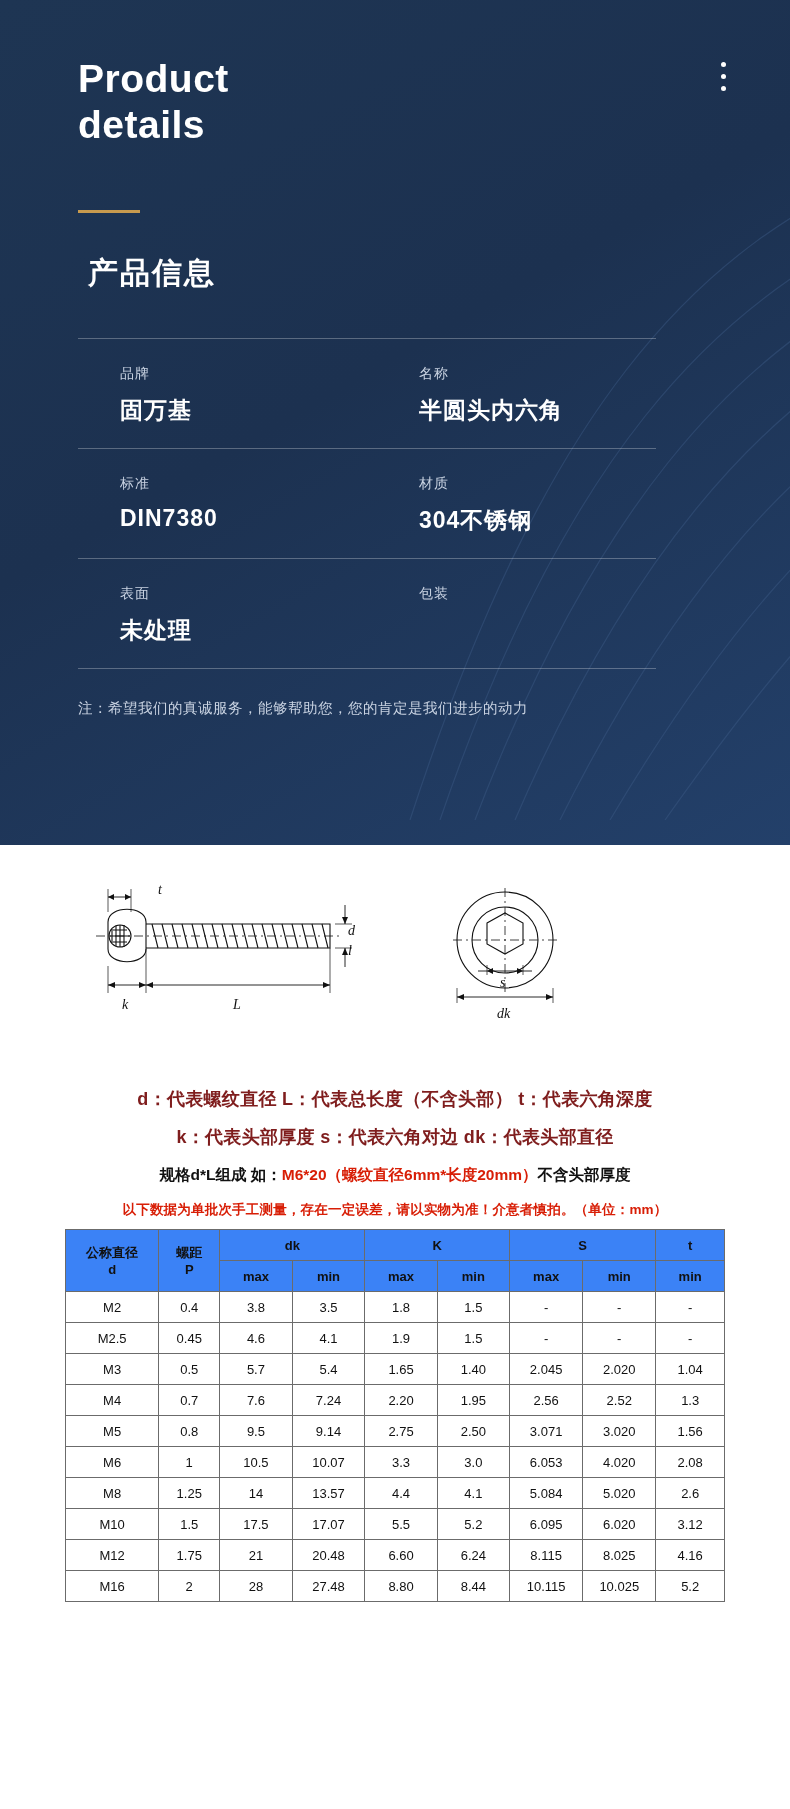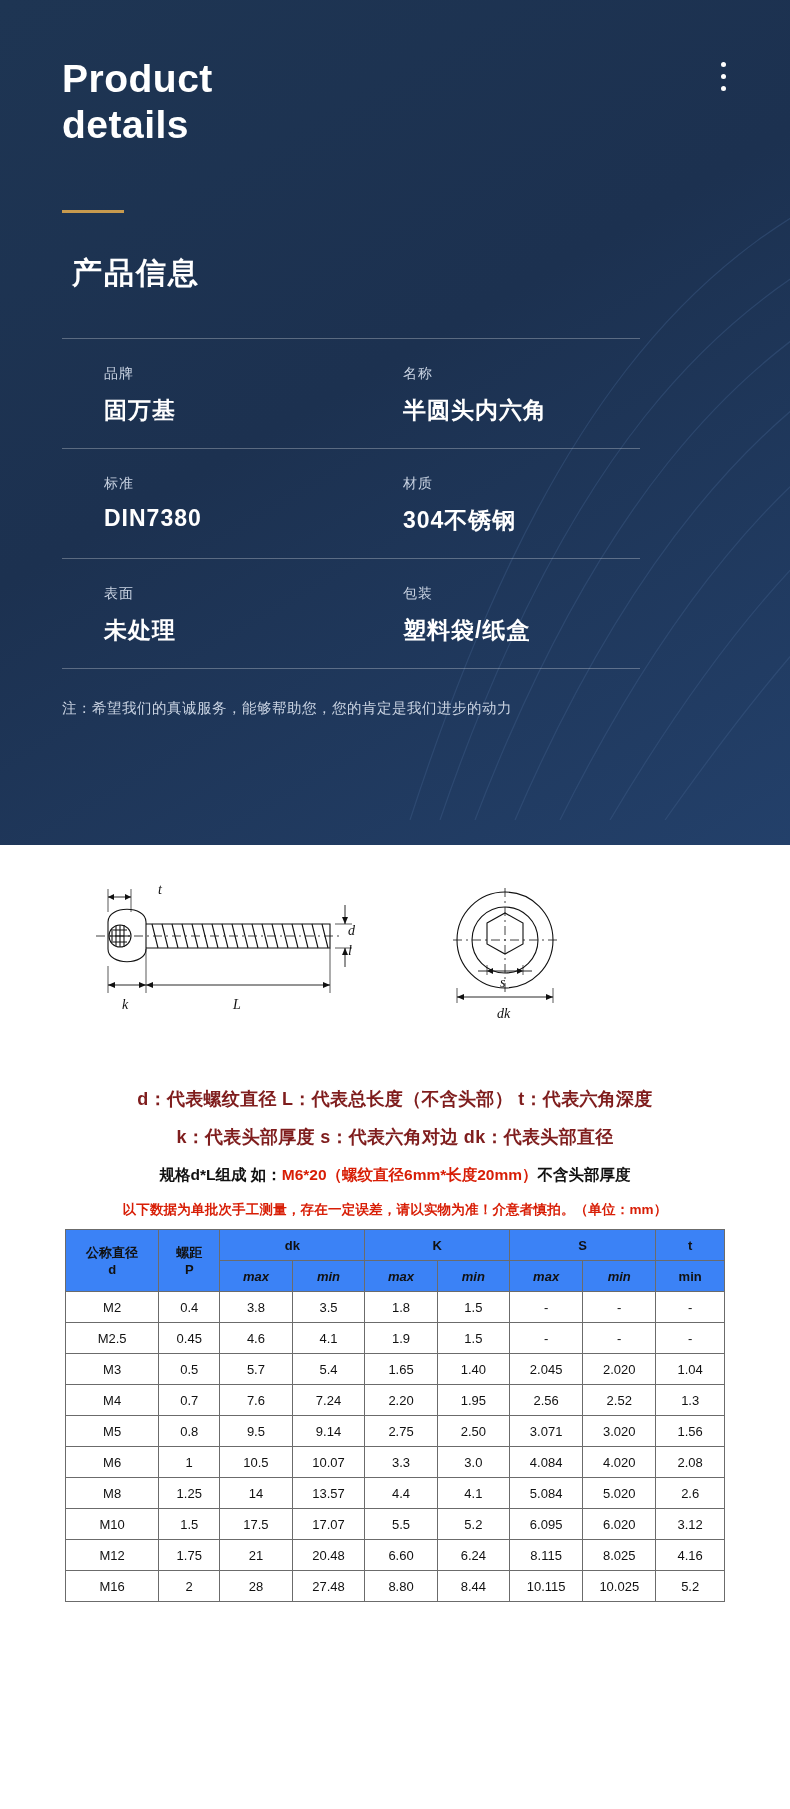--- a/index.html
+++ b/index.html
@@ -15,21 +15,21 @@
   .hero{
     position:relative;
     height:845px;
     background:linear-gradient(150deg,#1e3553 0%,#1c3150 45%,#23406a 100%);
     overflow:hidden;
   }
   .hero .swoosh{
     position:absolute;right:-120px;top:120px;width:620px;height:700px;
     pointer-events:none;opacity:.5;
   }
-  .hero .inner{position:relative;z-index:2;padding:56px 62px 0 62px;}
+  .hero .inner{position:relative;z-index:2;padding:56px 62px 0 78px;}
   .hero h1{
     margin:0;color:#ffffff;font-size:39px;line-height:46px;font-weight:bold;
     letter-spacing:.5px;
   }
   .dots{
     position:absolute;top:62px;right:64px;width:6px;
     display:flex;flex-direction:column;gap:7px;align-items:center;z-index:3;
   }
   .dots span{display:block;width:5px;height:5px;border-radius:50%;background:#ffffff;}
 
@@ -70,21 +70,21 @@
     border-collapse:collapse;width:660px;margin:0 auto 24px auto;
     font-size:13px;color:#111;
   }
   table.data th,table.data td{
     border:1px solid #6b6b6b;text-align:center;padding:4px 2px;height:22px;
   }
   table.data thead th{background:#3b82f6;font-weight:bold;}
   table.data td{background:#ffffff;}
   .col-d{width:92px;}
   .col-p{width:58px;}
-  .col-n{width:70px;font-style:italic;}
+  .col-n{width:70px;}
   .col-t{width:66px;}
 </style>
 </head>
 <body>
 
 <div class="page">
 
   <div class="hero">
 
     <svg class="swoosh" viewBox="0 0 620 700">
@@ -140,21 +140,20 @@
           </div>
         </div>
 
         <div class="spec-row">
           <div class="spec-cell">
             <div class="spec-label">表面</div>
             <div class="spec-value">未处理</div>
           </div>
           <div class="spec-cell right">
             <div class="spec-label">包装</div>
-            <div class="spec-value">塑料袋/纸盒</div>
           </div>
         </div>
 
       </div>
 
       <div class="note">注：希望我们的真诚服务，能够帮助您，您的肯定是我们进步的动力</div>
     </div>
   </div>
 
   <div class="diagram-wrap">
@@ -315,21 +314,21 @@
           <td>3.020</td>
           <td>1.56</td>
         </tr>
         <tr>
           <td>M6</td>
           <td>1</td>
           <td>10.5</td>
           <td>10.07</td>
           <td>3.3</td>
           <td>3.0</td>
-          <td>4.084</td>
+          <td>6.053</td>
           <td>4.020</td>
           <td>2.08</td>
         </tr>
         <tr>
           <td>M8</td>
           <td>1.25</td>
           <td>14</td>
           <td>13.57</td>
           <td>4.4</td>
           <td>4.1</td>

